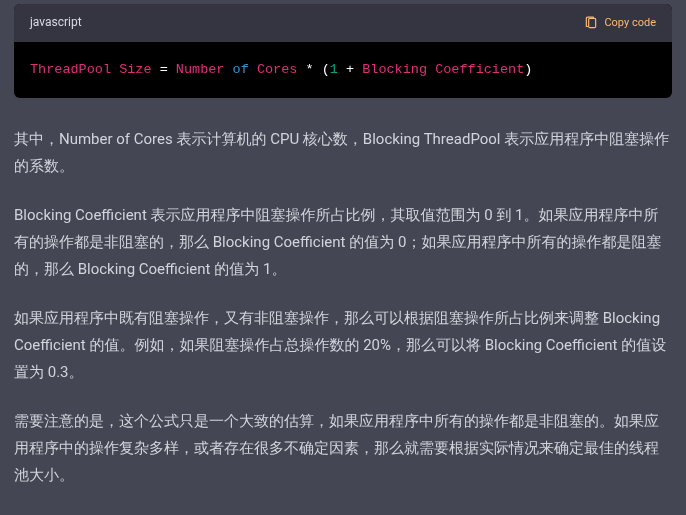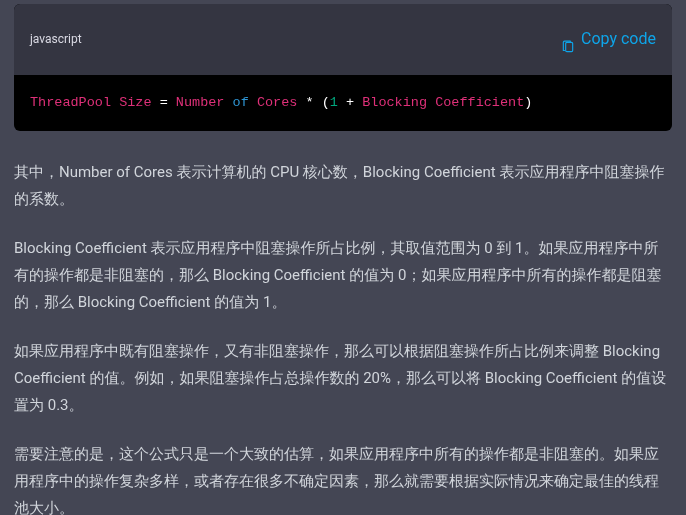--- a/index.html
+++ b/index.html
@@ -18,32 +18,32 @@
     background: #000000;
     border-radius: 6px;
     overflow: hidden;
     margin-bottom: 28px;
     margin-top: 4px;
   }
   .code-header {
     background: #343541;
     color: #d9d9e3;
     font-size: 12px;
-    padding: 21px 16px;
+    padding: 8px 16px;
     display: flex;
     justify-content: space-between;
     align-items: center;
   }
   .copy-btn {
     display: flex;
-    align-items: flex-end;
+    align-items: center;
     gap: 6px;
     cursor: pointer;
-    color: #0ea5e9;
-    font-size: 16px;
+    color: #fdba74;
+    font-size: 11px;
   }
   .copy-icon {
     width: 14px;
     height: 14px;
     flex-shrink: 0;
   }
   .code-content {
     padding: 16px;
     font-family: Liberation Mono, monospace;
     font-size: 13.5px;
@@ -70,16 +70,16 @@
       <svg class="copy-icon" viewBox="0 0 24 24" fill="none" stroke="currentColor" stroke-width="2" stroke-linecap="round" stroke-linejoin="round">
         <rect x="8" y="4" width="12" height="16" rx="2"></rect>
         <path d="M16 4V2H6a2 2 0 0 0-2 2v14h2"></path>
       </svg>
       <span>Copy code</span>
     </div>
   </div>
   <div class="code-content"><span class="tk-red">ThreadPool</span><span class="tk-white"> </span><span class="tk-red">Size</span><span class="tk-white"> = </span><span class="tk-red">Number</span><span class="tk-white"> </span><span class="tk-blue">of</span><span class="tk-white"> </span><span class="tk-red">Cores</span><span class="tk-white"> * (</span><span class="tk-green">1</span><span class="tk-white"> + </span><span class="tk-red">Blocking</span><span class="tk-white"> </span><span class="tk-red">Coefficient</span><span class="tk-white">)</span></div>
 </div>
 
-<p>其中，Number of Cores 表示计算机的 CPU 核心数，Blocking Coefficient 表示应用程序中阻塞操作的系数。</p>
+<p>其中，Number of Cores 表示计算机的 CPU 核心数，Blocking ThreadPool 表示应用程序中阻塞操作的系数。</p>
 <p>Blocking Coefficient 表示应用程序中阻塞操作所占比例，其取值范围为 0 到 1。如果应用程序中所有的操作都是非阻塞的，那么 Blocking Coefficient 的值为 0；如果应用程序中所有的操作都是阻塞的，那么 Blocking Coefficient 的值为 1。</p>
 <p>如果应用程序中既有阻塞操作，又有非阻塞操作，那么可以根据阻塞操作所占比例来调整 Blocking Coefficient 的值。例如，如果阻塞操作占总操作数的 20%，那么可以将 Blocking Coefficient 的值设置为 0.3。</p>
 <p>需要注意的是，这个公式只是一个大致的估算，如果应用程序中所有的操作都是非阻塞的。如果应用程序中的操作复杂多样，或者存在很多不确定因素，那么就需要根据实际情况来确定最佳的线程池大小。</p>
 
 </body></html>

